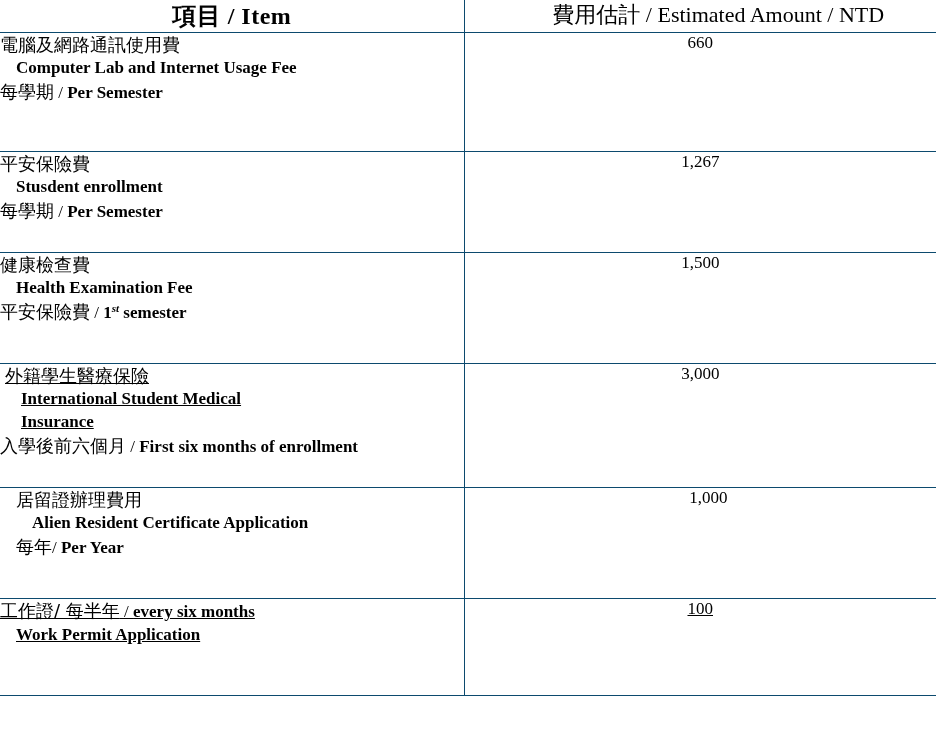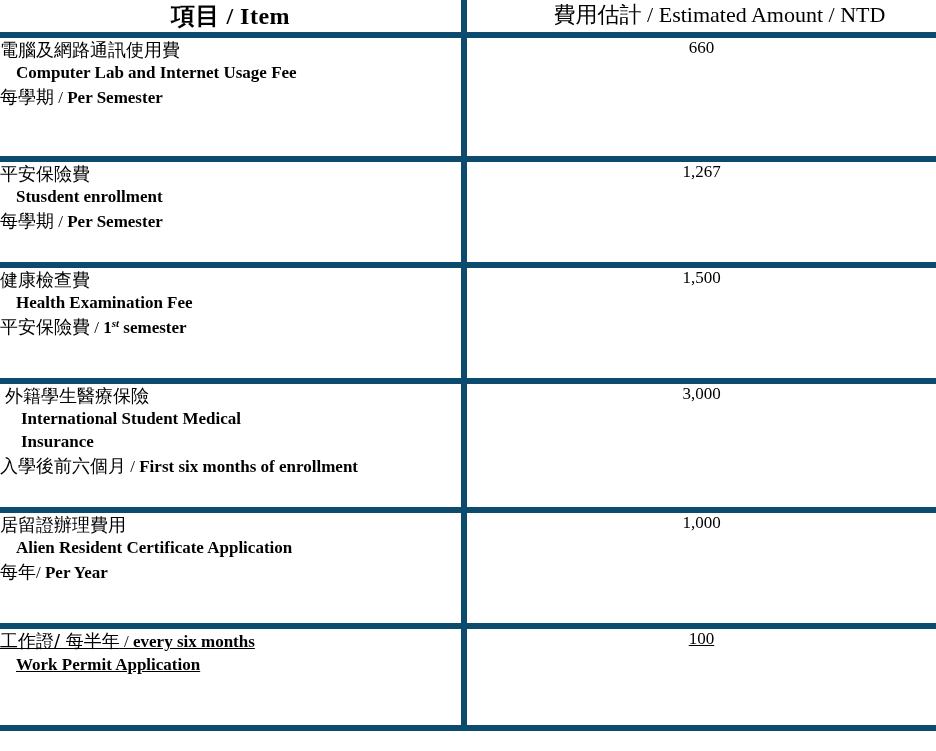--- a/index.html
+++ b/index.html
@@ -23,21 +23,21 @@
   table.fee-table {
     border-collapse: collapse;
     width: 936px;
     table-layout: fixed;
   }
   table.fee-table col.col-item { width: 464px; }
   table.fee-table col.col-amount { width: 472px; }
 
   table.fee-table td,
   table.fee-table th {
-    border: 6px solid #0c4a6e;
+    border: 1px solid #0c4a6e;
     vertical-align: top;
     padding: 0;
   }
   
   table.fee-table tr > td:first-child,
   table.fee-table tr > th:first-child {
     border-left: none;
   }
   table.fee-table tr > td:last-child,
   table.fee-table tr > th:last-child {
@@ -89,30 +89,30 @@
     line-height: 1.35;
   }
   .mix .zhpart {
     font-size: 18px;
     font-family: "DejaVu Sans", "Liberation Sans", sans-serif;
   }
   .mix .enpart {
     font-family: "Liberation Serif", serif;
     font-weight: bold;
   }
-  .indent { padding-left: 5px; }
+  .indent { padding-left: 5px; text-decoration: underline; }
 
   sup { font-size: 11px; font-style: italic; margin-top: 37px; }
 
   
   .r1 .item-cell, .r1 .amount-cell { height: 118px; }
   .r2 .item-cell, .r2 .amount-cell { height: 100px; }
   .r3 .item-cell, .r3 .amount-cell { height: 110px; }
   .r4 .item-cell, .r4 .amount-cell { height: 123px; }
-  .r5 .item-cell, .r5 .amount-cell { height: 110px; }
+  .r5 .item-cell, .r5 .amount-cell { height: 110px; padding-left: 16px; }
   .r6 .item-cell, .r6 .amount-cell { height: 96px; text-decoration: underline; }
 </style>
 </head>
 <body>
 
 <div class="page">
   <table class="fee-table">
     <colgroup>
       <col class="col-item">
       <col class="col-amount">

